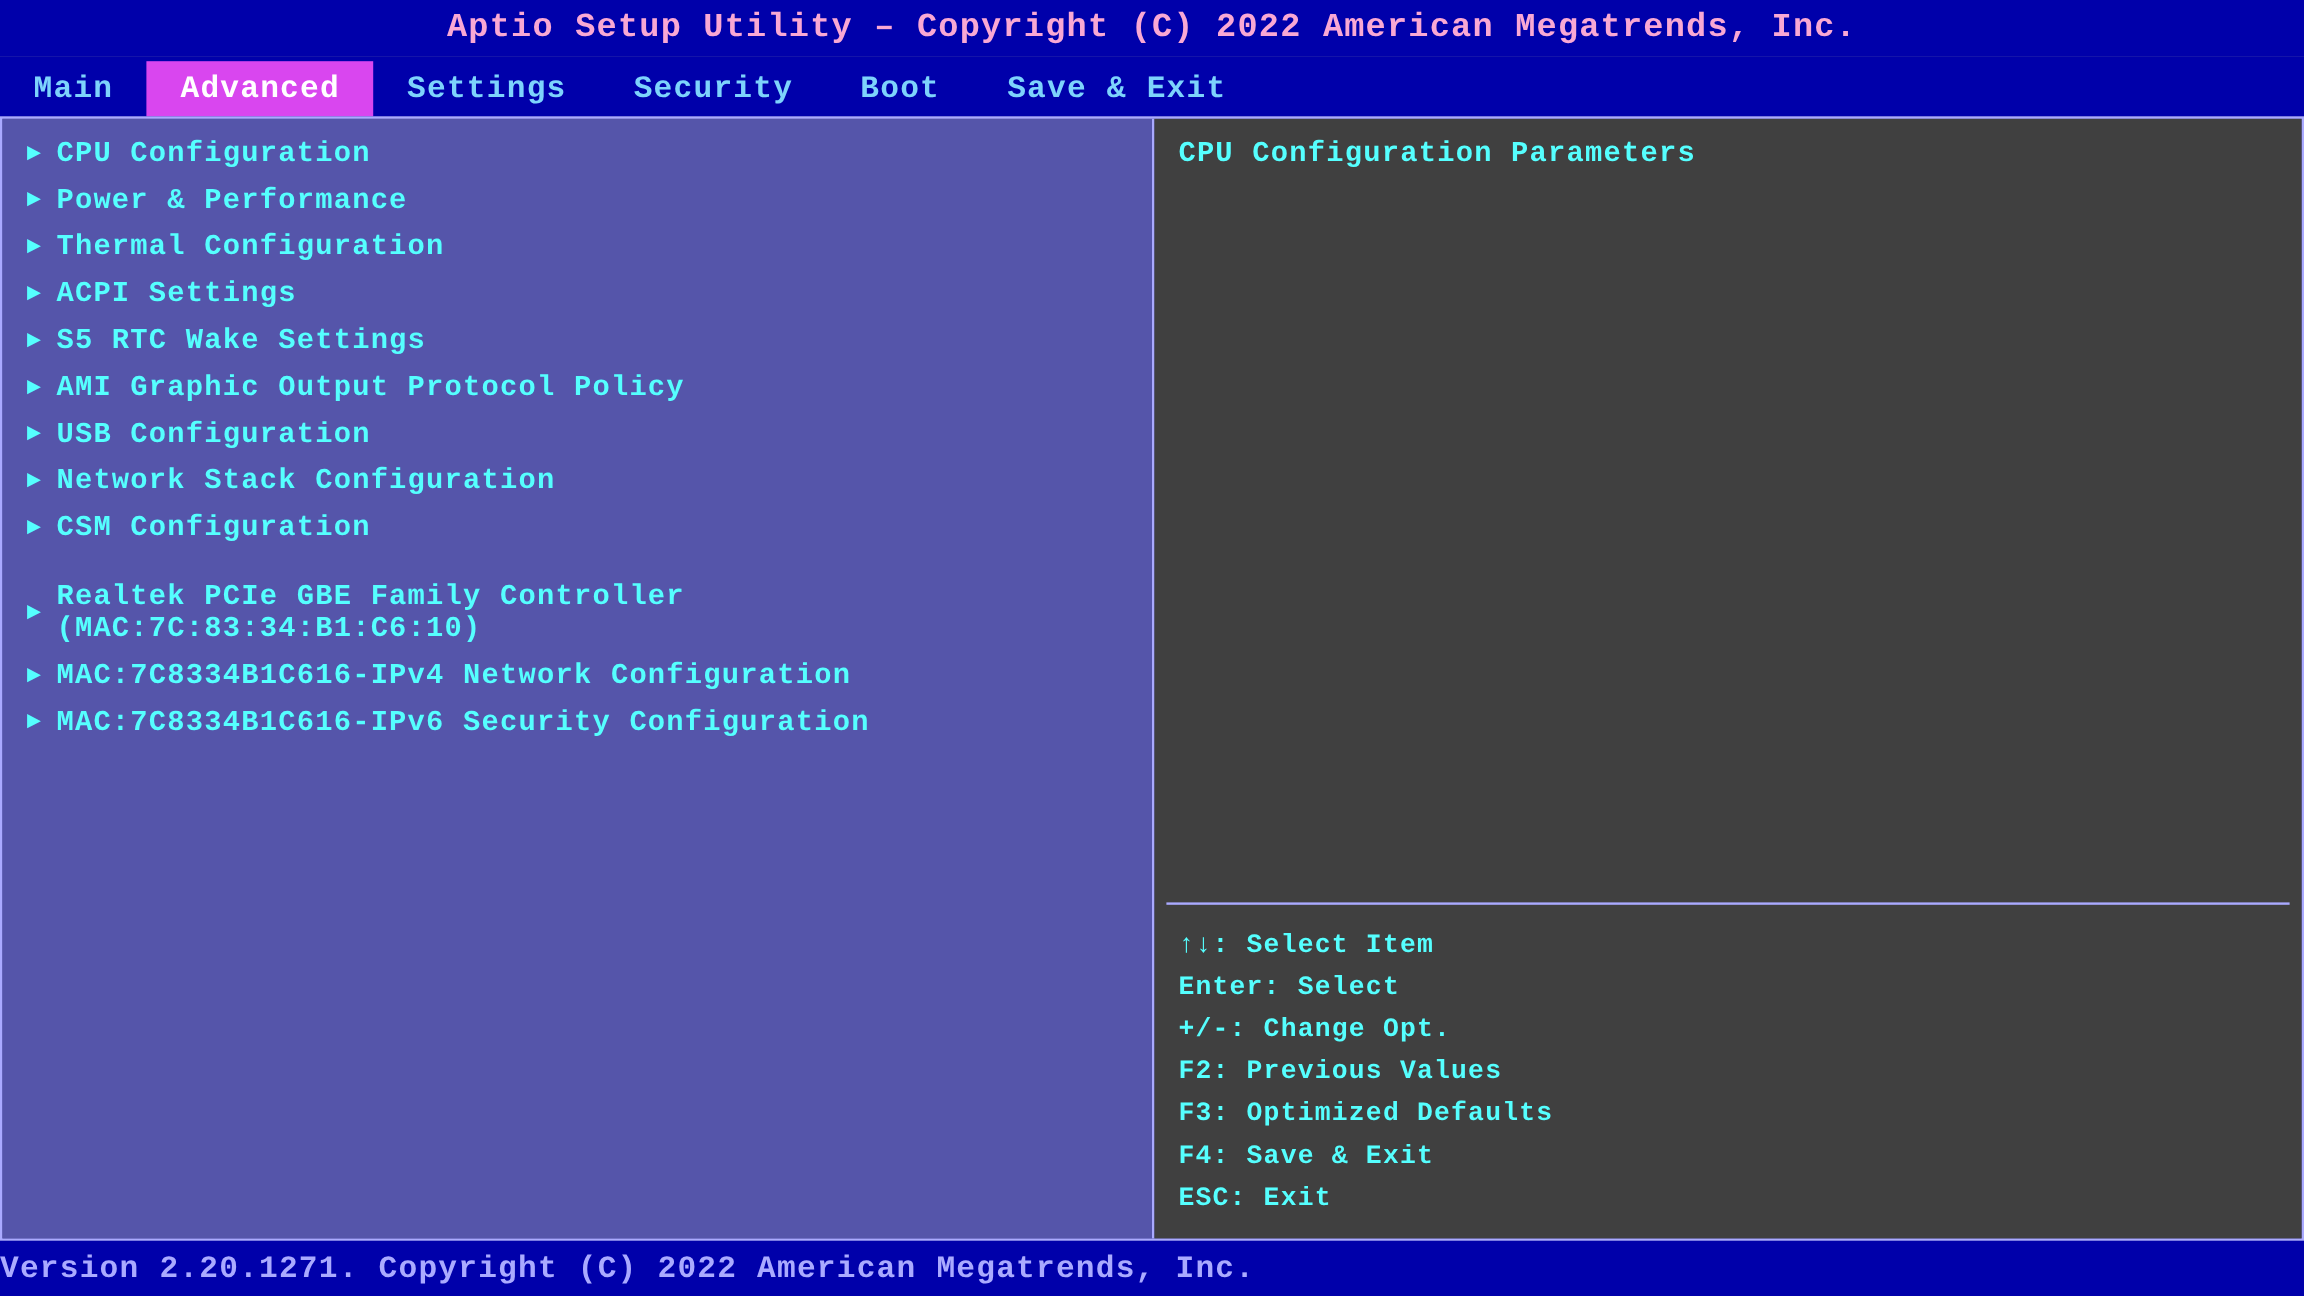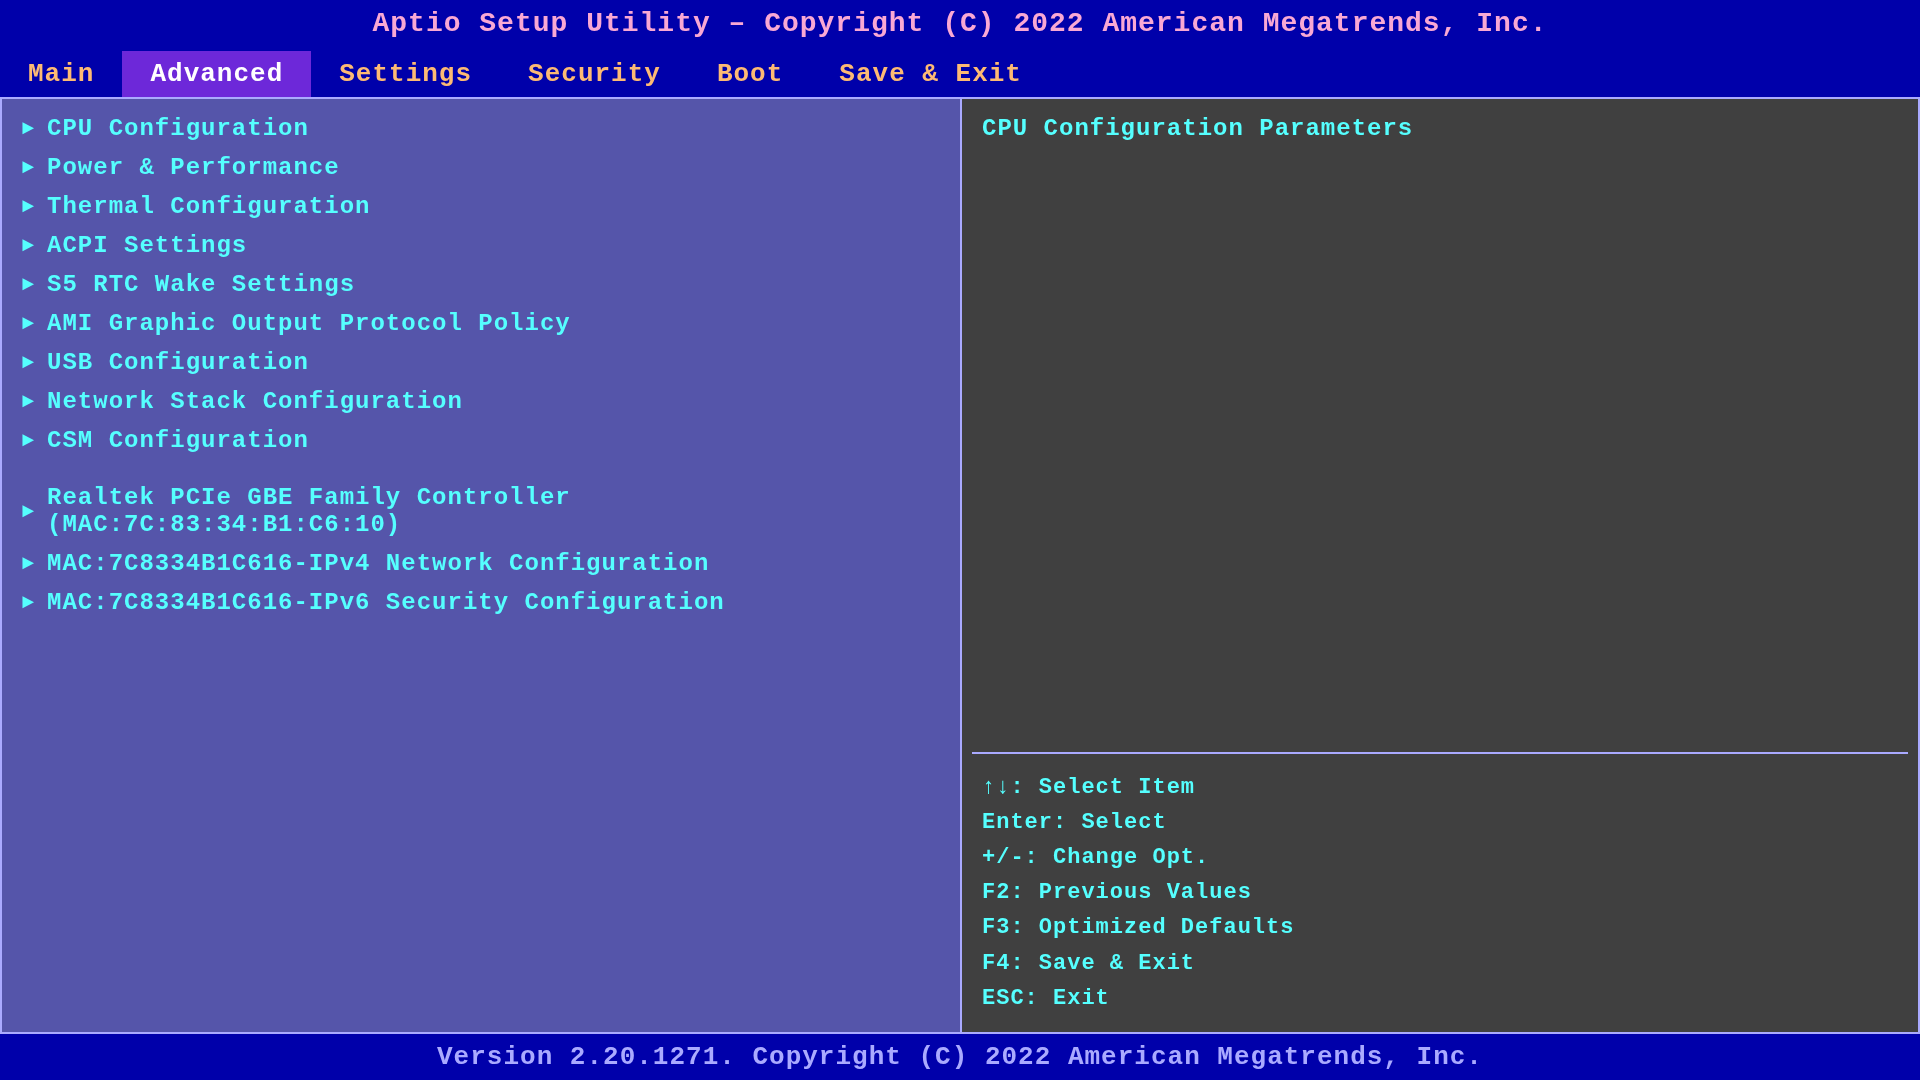--- a/index.html
+++ b/index.html
@@ -29,30 +29,30 @@
     }
 
     .nav-bar {
       background-color: #0000aa;
       display: flex;
       flex-direction: row;
       padding: 4px 0 0 0;
     }
 
     .nav-tab {
-      color: #fdba74;
+      color: #7dd3fc;
       font-size: 26px;
       font-weight: bold;
       padding: 8px 28px;
       cursor: pointer;
       letter-spacing: 1px;
     }
 
     .nav-tab.active {
-      background-color: #6d28d9;
+      background-color: #d946ef;
       color: #ffffff;
     }
 
     .main-content {
       display: flex;
       flex: 1;
       border: 2px solid #aaaaff;
       margin: 0;
     }
 
@@ -112,21 +112,21 @@
       color: #55ffff;
       font-size: 22px;
       font-weight: bold;
       letter-spacing: 1px;
       line-height: 1.6;
     }
 
     .footer {
       background-color: #0000aa;
       color: #aaaaff;
-      text-align: center;
+      text-align: left;
       padding: 8px 0;
       font-size: 26px;
       font-weight: bold;
       letter-spacing: 1px;
     }
   </style>
 </head>
 <body>
 
 <div class="title-bar">

